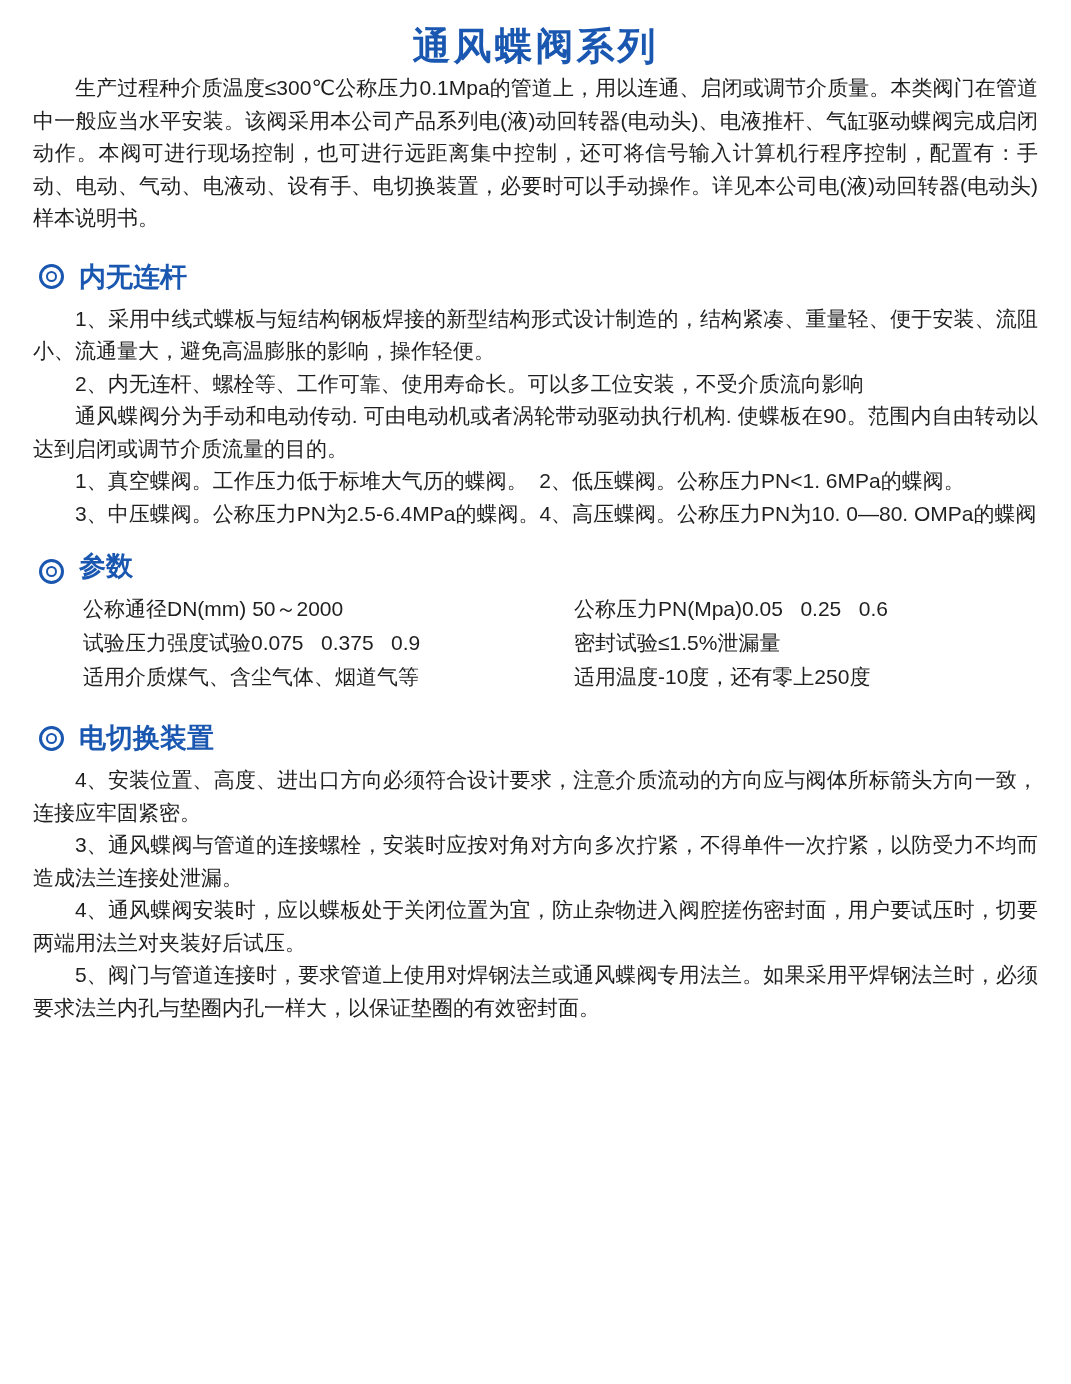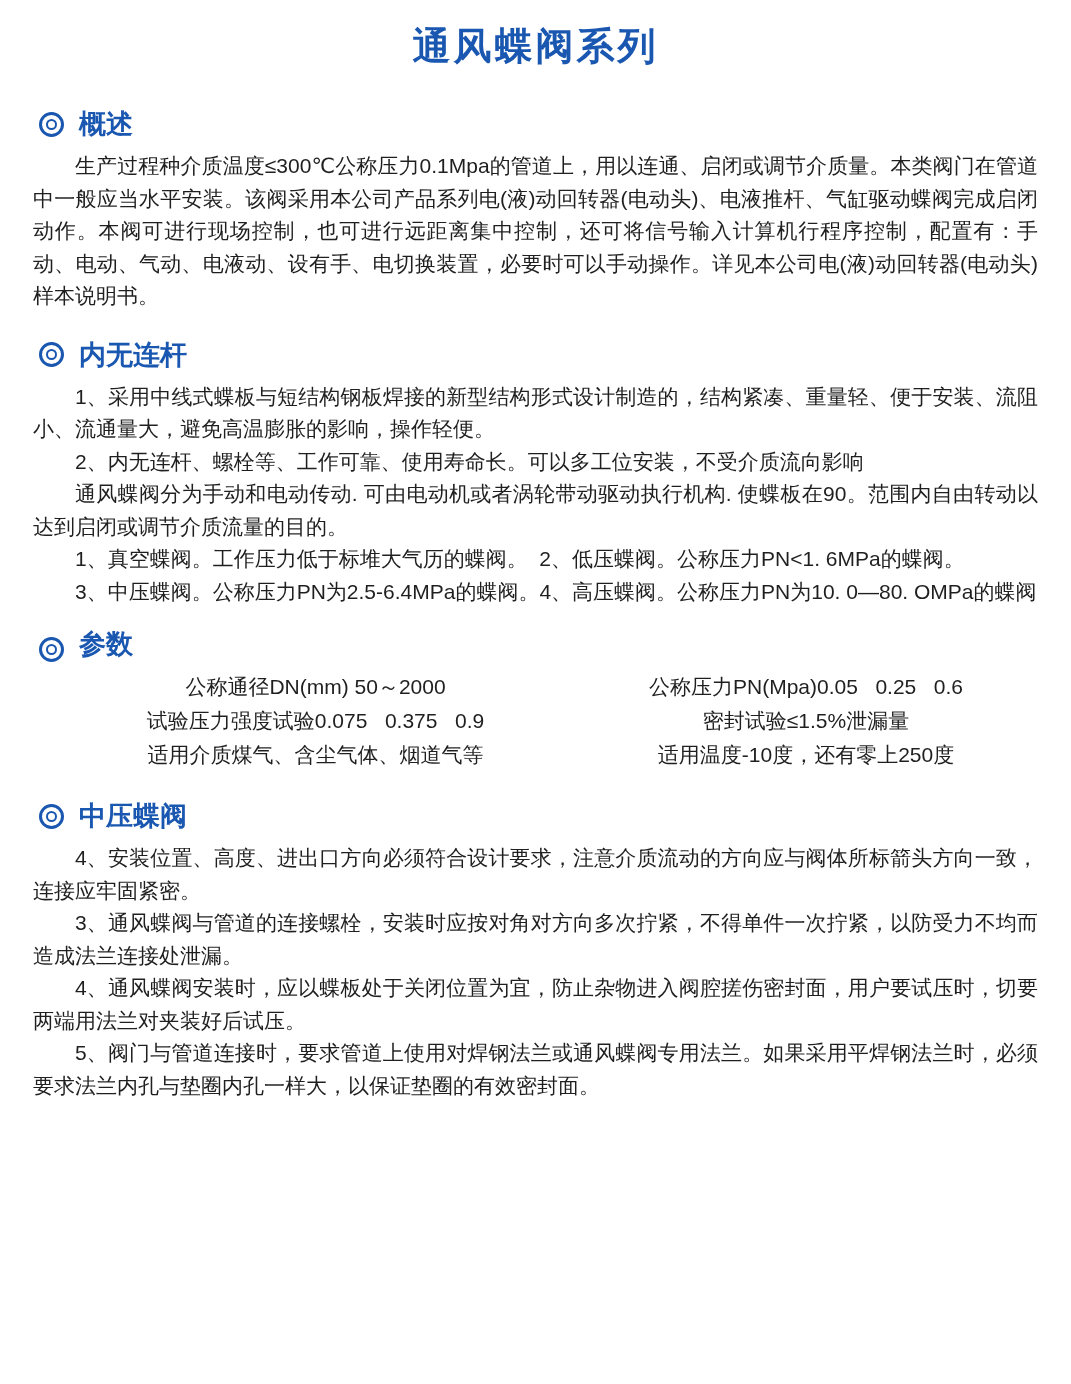--- a/index.html
+++ b/index.html
@@ -62,41 +62,36 @@
     text-align: justify;
     text-indent: 2em;
     margin: 0;
   }
   .pre { white-space: pre-wrap; }
   .params-grid {
     display: grid;
     grid-template-columns: 465px 1fr;
     column-gap: 26px;
     margin: 6px 0 0 50px;
-    text-align: center;
   }
   .param-row {
     font-size: 21px;
     line-height: 34px;
     color: #1f1f1f;
     margin: 0;
     white-space: pre-wrap;
   }
 </style>
 </head>
 <body>
 
 <div class="page">
 
   <h1 class="doc-title">通风蝶阀系列</h1>
 
-  <div class="section-heading heading-overview">
-    <span class="ring-icon"></span>
-    <span>概述</span>
-  </div>
   <p class="p">生产过程种介质温度≤300℃公称压力0.1Mpa的管道上，用以连通、启闭或调节介质量。本类阀门在管道中一般应当水平安装。该阀采用本公司产品系列电(液)动回转器(电动头)、电液推杆、气缸驱动蝶阀完成启闭动作。本阀可进行现场控制，也可进行远距离集中控制，还可将信号输入计算机行程序控制，配置有：手动、电动、气动、电液动、设有手、电切换装置，必要时可以手动操作。详见本公司电(液)动回转器(电动头)样本说明书。</p>
 
   <div class="section-heading heading-structure">
     <span class="ring-icon"></span>
     <span>内无连杆</span>
   </div>
   <p class="p">1、采用中线式蝶板与短结构钢板焊接的新型结构形式设计制造的，结构紧凑、重量轻、便于安装、流阻小、流通量大，避免高温膨胀的影响，操作轻便。</p>
   <p class="p">2、内无连杆、螺栓等、工作可靠、使用寿命长。可以多工位安装，不受介质流向影响</p>
 
   <p class="p">通风蝶阀分为手动和电动传动. 可由电动机或者涡轮带动驱动执行机构. 使蝶板在90。范围内自由转动以达到启闭或调节介质流量的目的。</p>
@@ -115,20 +110,20 @@
     </div>
     <div>
       <p class="param-row">公称压力PN(Mpa)0.05   0.25   0.6</p>
       <p class="param-row">密封试验≤1.5%泄漏量</p>
       <p class="param-row">适用温度-10度，还有零上250度</p>
     </div>
   </div>
 
   <div class="section-heading heading-install">
     <span class="ring-icon"></span>
-    <span>中压蝶阀</span>
+    <span>电切换装置</span>
   </div>
   <p class="p">4、安装位置、高度、进出口方向必须符合设计要求，注意介质流动的方向应与阀体所标箭头方向一致，连接应牢固紧密。</p>
   <p class="p">3、通风蝶阀与管道的连接螺栓，安装时应按对角对方向多次拧紧，不得单件一次拧紧，以防受力不均而造成法兰连接处泄漏。</p>
   <p class="p">4、通风蝶阀安装时，应以蝶板处于关闭位置为宜，防止杂物进入阀腔搓伤密封面，用户要试压时，切要两端用法兰对夹装好后试压。</p>
   <p class="p">5、阀门与管道连接时，要求管道上使用对焊钢法兰或通风蝶阀专用法兰。如果采用平焊钢法兰时，必须要求法兰内孔与垫圈内孔一样大，以保证垫圈的有效密封面。</p>
 
 </div>
 
 </body></html>

